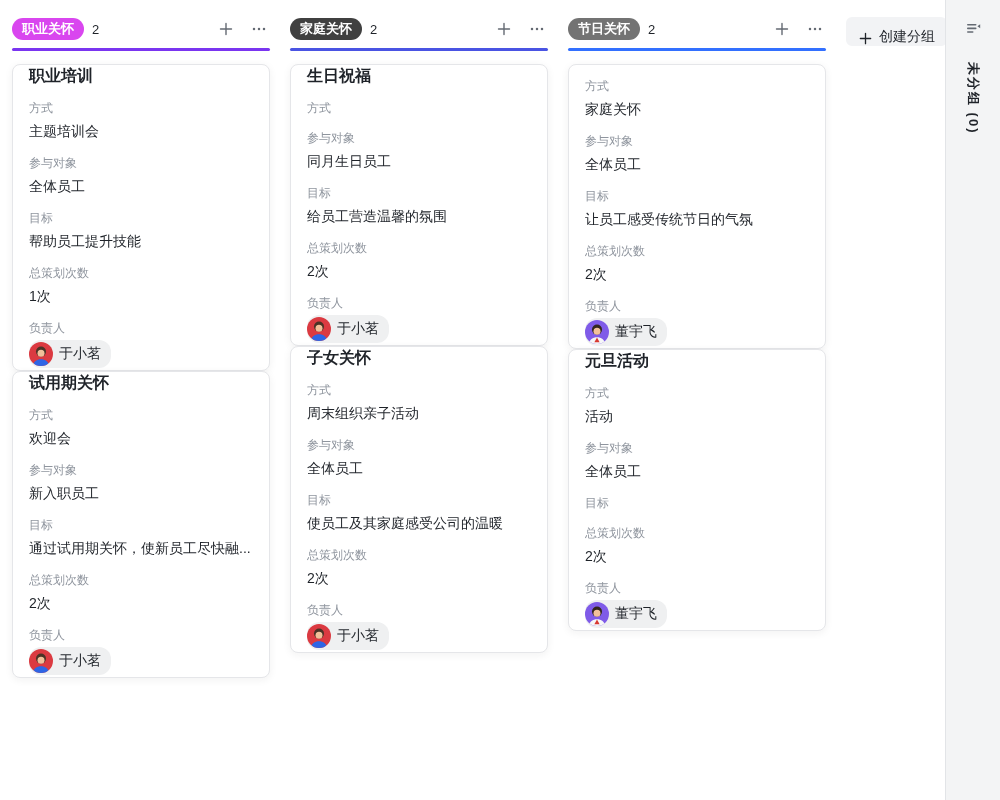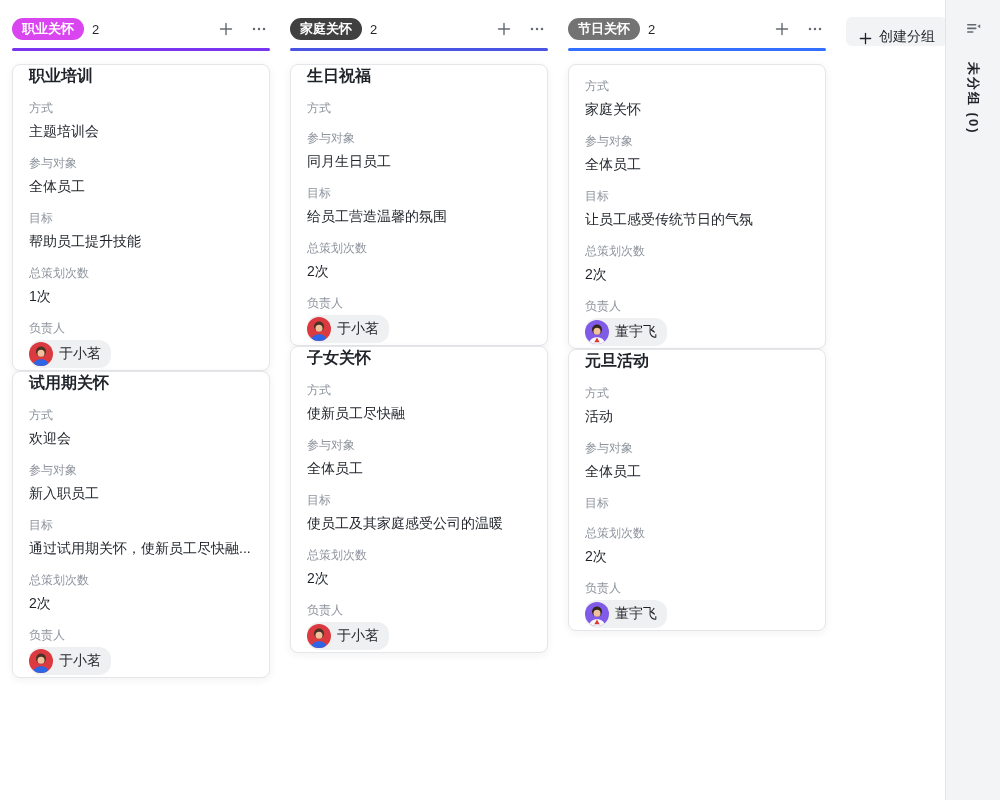--- a/index.html
+++ b/index.html
@@ -218,21 +218,21 @@
           </span>
           <span class="person-name">于小茗</span>
         </span>
       </div>
     </div>
 
     <div class="card">
       <div class="card-title">子女关怀</div>
       <div class="field">
           <div class="field-label">方式</div>
-          <div class="field-value">使新员工尽快融</div>
+          <div class="field-value">周末组织亲子活动</div>
         </div>
       <div class="field">
           <div class="field-label">参与对象</div>
           <div class="field-value">全体员工</div>
         </div>
       <div class="field">
           <div class="field-label">目标</div>
           <div class="field-value">使员工及其家庭感受公司的温暖</div>
         </div>
       <div class="field">

